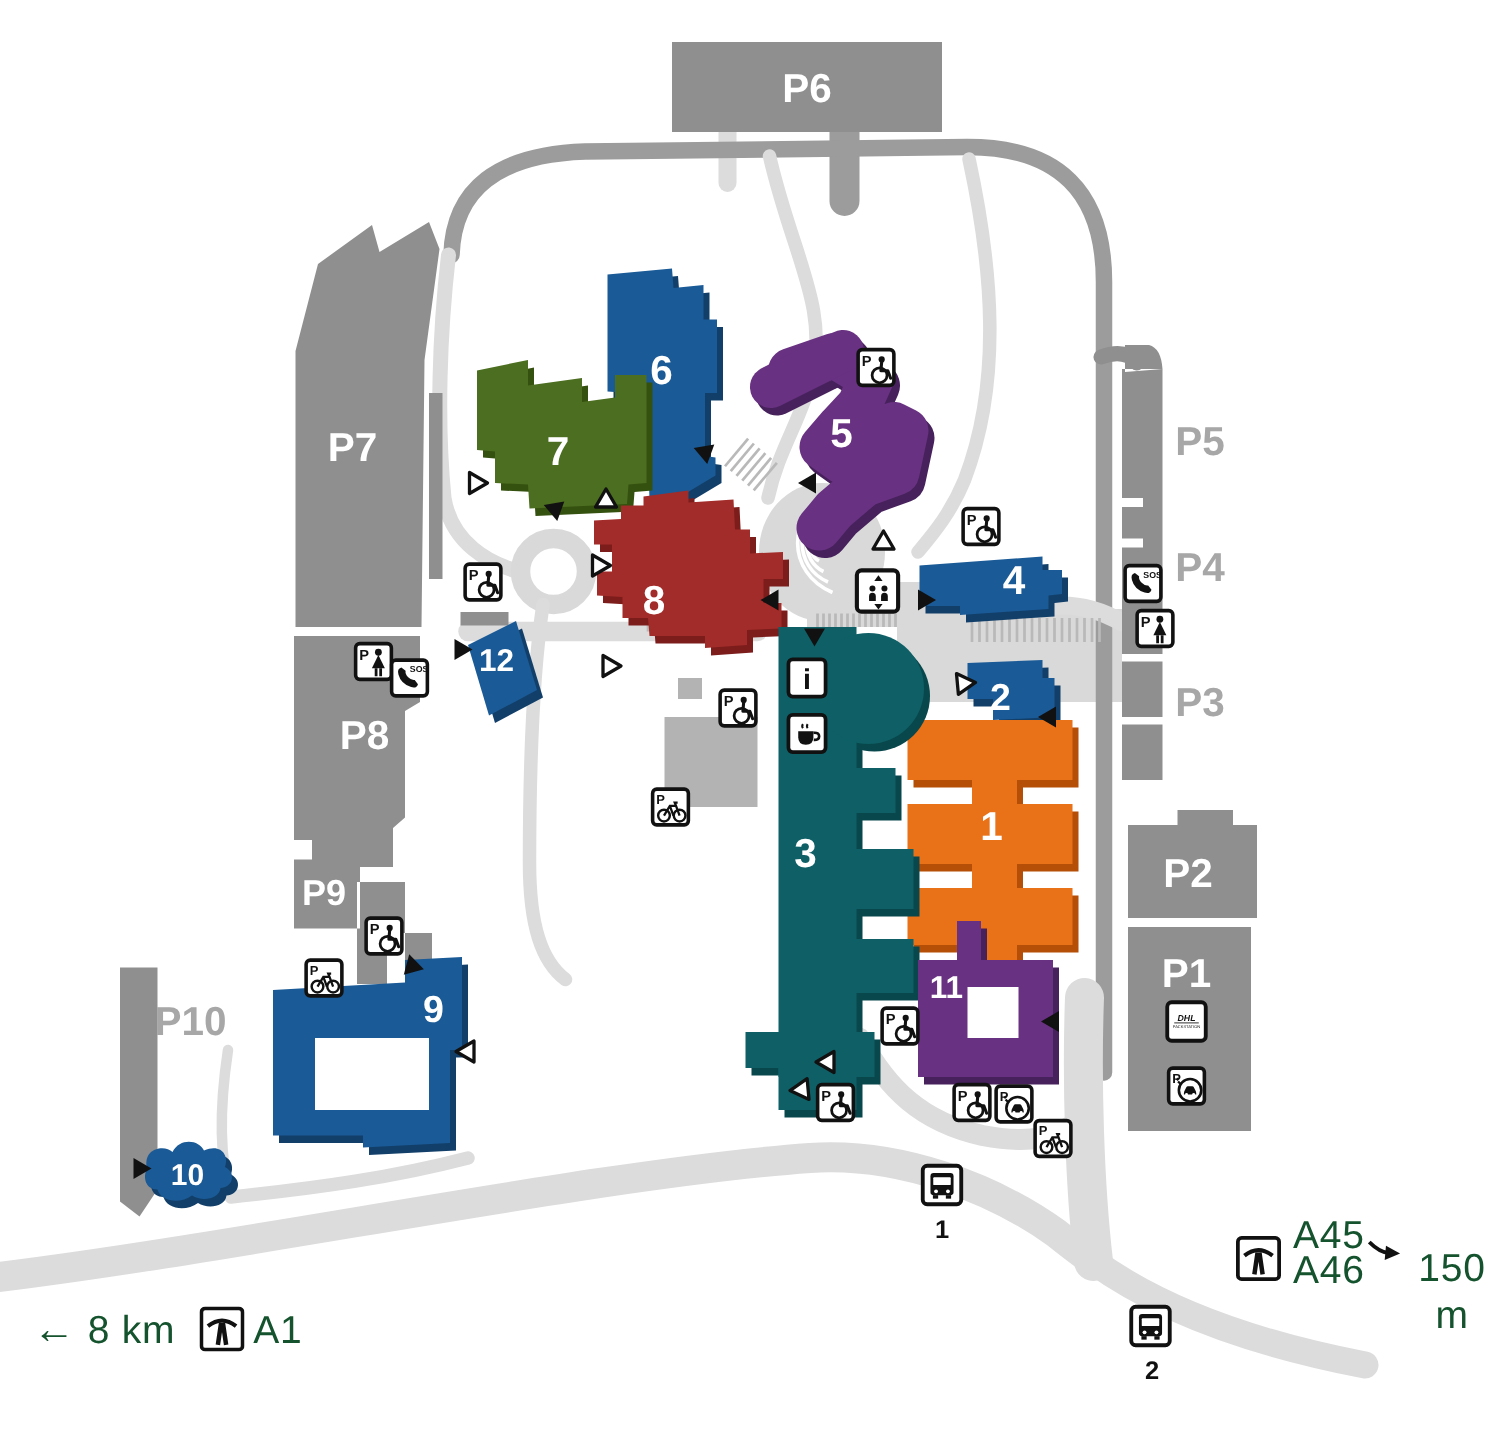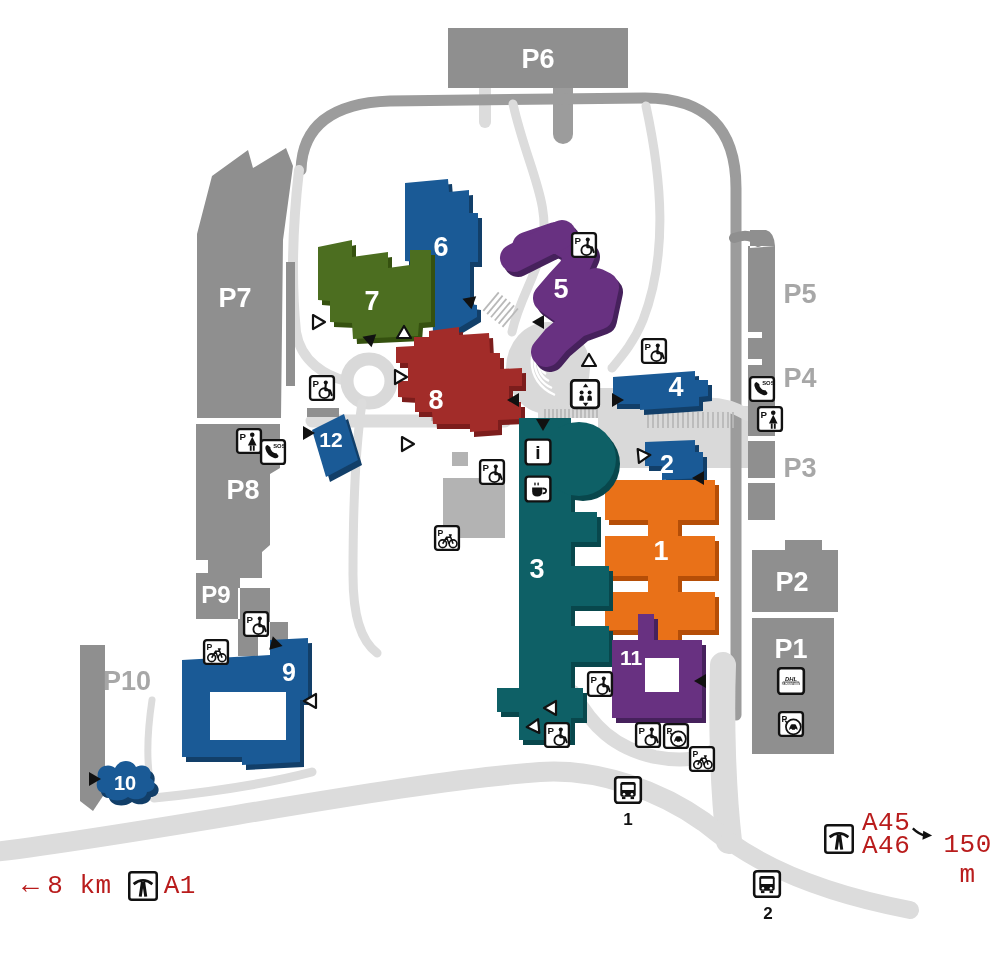--- a/index.html
+++ b/index.html
@@ -1,20 +1,20 @@
 <!DOCTYPE html>
 <html><head>
 <meta charset="utf-8">
 <style>
   html,body{margin:0;padding:0;background:#fff;}
   .stage{position:relative;width:1000px;height:953px;background:#fff;overflow:hidden;
          font-family:"Liberation Sans","DejaVu Sans",sans-serif;}
   svg text{font-family:"Liberation Sans","DejaVu Sans",sans-serif;}
-  .legend{position:absolute;display:flex;align-items:center;color:#b91c1c;
-          font-size:26px;font-weight:500;letter-spacing:0.5px;font-family:Liberation Mono, monospace;}
+  .legend{position:absolute;display:flex;align-items:center;color:#14532d;
+          font-size:26px;font-weight:500;letter-spacing:0.5px;}
   .legend-left{left:22px;top:870px;gap:6px;}
   .legend-right{left:824px;top:812px;align-items:flex-start;}
   .legend .arr{font-size:28px;font-weight:bold;margin-right:2px;}
   .mw-box{flex:0 0 auto;}
   .lr-col{display:flex;flex-direction:column;line-height:23px;margin-left:8px;}
   .lr-arrow{margin:12px 0 0 2px;}
   .lr-dist{margin:18px 0 0 2px;text-align:center;}
 </style>
 </head>
 <body>

